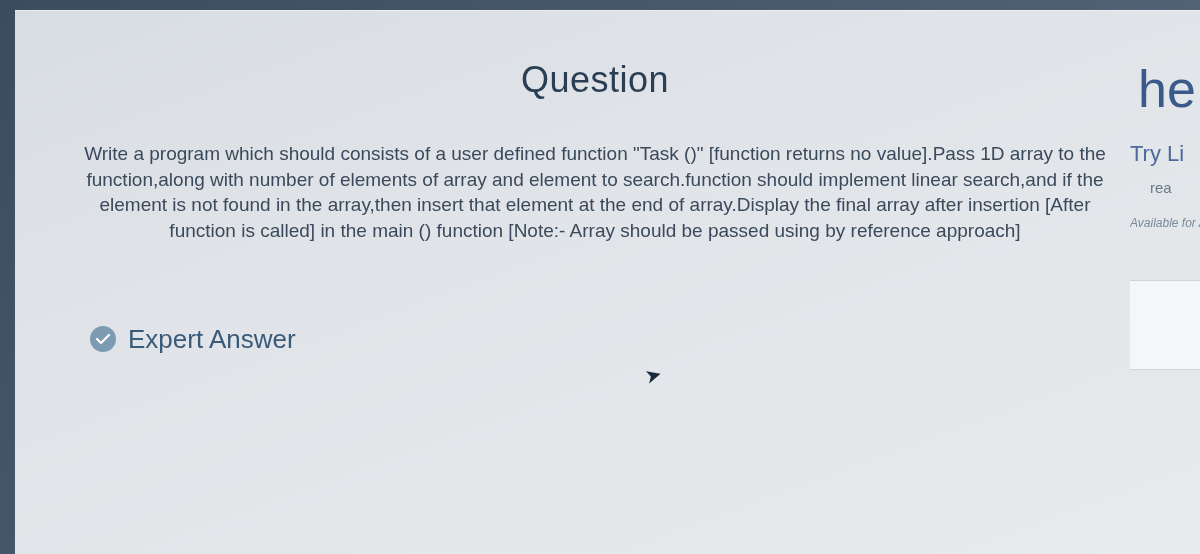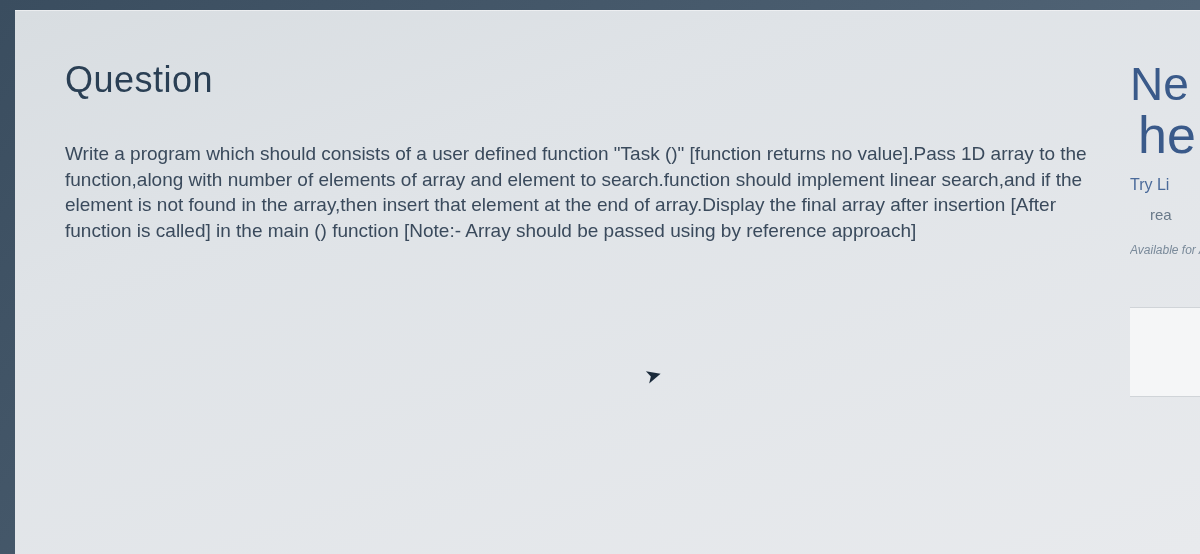--- a/index.html
+++ b/index.html
@@ -25,20 +25,21 @@
       padding: 48px 50px 20px 50px;
       border-top: 1px solid rgba(255,255,255,0.3);
     }
     .content-row {
       display: flex;
       gap: 40px;
     }
     .main-col {
       flex: 1;
       max-width: 1060px;
+      text-align: center;
     }
     .question-title {
       font-size: 36px;
       font-weight: 400;
       color: #2a3f54;
       margin-bottom: 40px;
       letter-spacing: 0.5px;
     }
     .question-body {
       font-size: 19px;
@@ -91,23 +92,23 @@
     .side-heading-2 {
       font-size: 52px;
       font-weight: 400;
       color: #3a5a8a;
       line-height: 1;
       margin-top: 2px;
       white-space: nowrap;
       margin-left: 8px;
     }
     .side-try {
-      font-size: 16px;
+      font-size: 22px;
       color: #4a6a9a;
-      margin-top: 15px;
+      margin-top: 26px;
       white-space: nowrap;
     }
     .side-rea {
       font-size: 15px;
       color: #6a7a8a;
       margin-top: 12px;
       margin-left: 20px;
       white-space: nowrap;
     }
     .side-available {
@@ -136,25 +137,32 @@
     }
   </style>
 </head>
 <body>
 
 <div class="page-frame">
   <div class="content-row">
     <div class="main-col">
       <h1 class="question-title">Question</h1>
       <div class="question-body">Write a program which should consists of a user defined function "Task ()" [function returns no value].Pass 1D array to the function,along with number of elements of array and element to search.function should implement linear search,and if the element is not found in the array,then insert that element at the end of array.Display the final array after insertion [After function is called] in the main () function [Note:- Array should be passed using by reference approach]</div>
+      <div class="expert-section">
+        <span class="check-badge">
+          <svg viewBox="0 0 16 12" fill="none">
+            <path d="M2 6 L6 10 L14 2" stroke="#ffffff" stroke-width="2.2" stroke-linecap="round" stroke-linejoin="round"></path>
+          </svg>
+        </span>
+        <span class="expert-title">Expert Answer</span>
+      </div>
     </div>
   </div>
 
   <div class="sidebar">
-    <div class="side-heading-1">Ne</div>
     <div class="side-heading-2">he</div>
     <div class="side-try">Try Li</div>
     <div class="side-rea">rea</div>
     <div class="side-available">Available for A</div>
     <div class="side-card"></div>
   </div>
 
   <div class="cursor-arrow">➤</div>
 </div>
 

